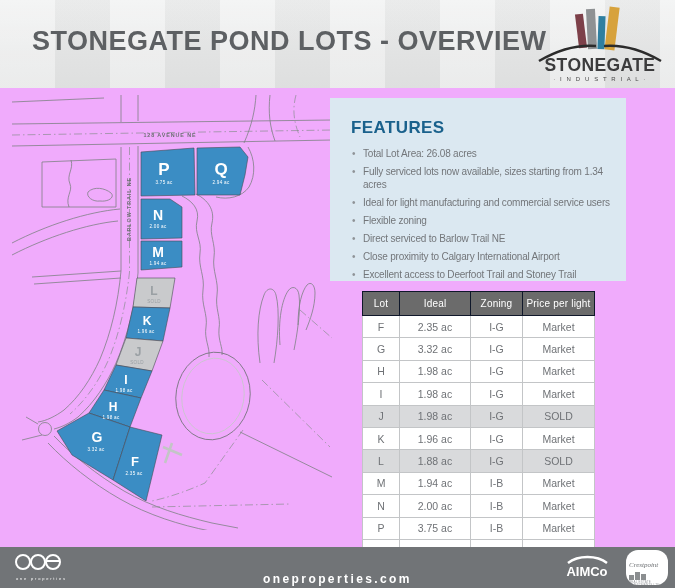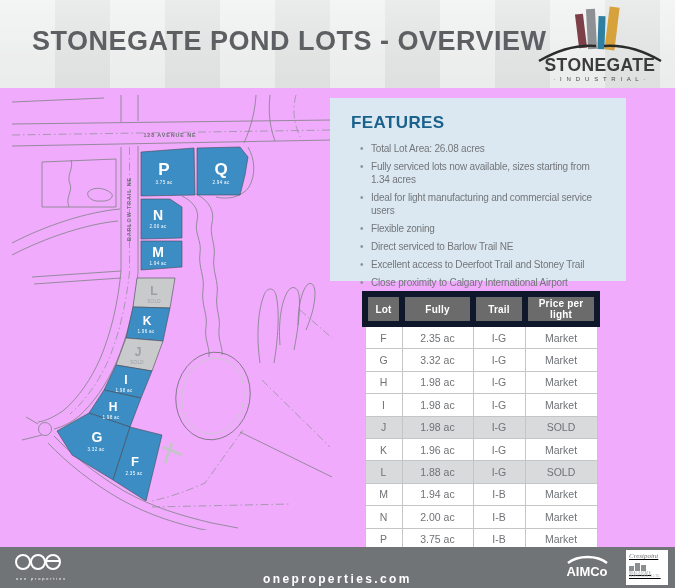--- a/index.html
+++ b/index.html
@@ -24,44 +24,44 @@
   .lot{stroke:#464c52;stroke-width:.6;}
   .lot.avail{fill:#3b8dc4;}
   .lot.sold{fill:#c9cacc;}
   .lot-letter{fill:#ffffff;font-weight:bold;text-anchor:middle;font-family:"Liberation Sans",sans-serif;}
   .lot-sub{fill:#ffffff;font-size:4.6px;text-anchor:middle;letter-spacing:.3px;}
   .sold-txt{fill:#9aa0a4 !important;}
   .street-label{fill:#6b6f72;font-size:5.4px;font-weight:bold;letter-spacing:.9px;text-anchor:middle;}
 
   
   .features{position:absolute;left:330px;top:98px;width:296px;height:183px;
-    background:#dbe8f1;box-sizing:border-box;padding:15px 8px 0 21px;}
+    background:#dbe8f1;box-sizing:border-box;padding:20px 8px 0 21px;}
   .features h2{margin:0 0 9px 0;font-size:17px;letter-spacing:.4px;color:#1a618c;}
-  .features ul{margin:8px;padding:0;list-style:none;}
+  .features ul{margin:0;padding:0;list-style:none;}
   .features li{position:relative;font-size:10px;letter-spacing:-.2px;line-height:1.3;
     color:#73767a;margin-bottom:5px;padding-left:12px;}
   .features li::before{content:"•";position:absolute;left:1px;top:0;color:#8f9397;}
 
   
   .lots-table{position:absolute;left:362px;top:291px;border-collapse:collapse;}
-  .lots-table th{background:#6b6b6b;color:#ffffff;font-size:10px;font-weight:bold;
-    height:21px;border:6px solid #0f172a;letter-spacing:.2px;}
+  .lots-table th{background:#6b6b6b;color:#ffffff;font-size:10px;font-weight:normal;
+    height:21px;border:1px solid #0f172a;letter-spacing:.2px;}
   .lots-table td{background:#ffffff;color:#6f7276;font-size:10.5px;text-align:center;
     height:19.4px;border:1px solid #c3c5c7;}
   .lots-table tr.sold td{background:#d9dadc;}
   .c-lot{width:37px;} .c-size{width:71px;} .c-zone{width:52px;} .c-price{width:72px;}
 
   
   .footer{position:absolute;left:0;bottom:0;width:675px;height:41px;background:#717477;}
   .footer-url{position:absolute;left:0;right:0;top:25px;text-align:center;color:#ffffff;
     font-size:12px;font-weight:bold;letter-spacing:2.4px;}
   .one-logo{position:absolute;left:14px;top:5px;width:60px;height:32px;}
   .aimco{position:absolute;right:62px;top:7px;width:52px;height:28px;}
   .crestpoint{position:absolute;right:7px;top:3px;width:42px;height:35px;background:#ffffff;
-    border-radius:0;box-sizing:border-box;padding:3px 2px 0 3px;overflow:hidden;text-decoration:underline;}
+    border-radius:12px;box-sizing:border-box;padding:12px 2px 0 3px;overflow:hidden;}
   .cp-name{font-family:"Liberation Serif",serif;font-style:italic;font-size:7px;color:#6d7073;line-height:1;}
   .cp-bldg{margin-top:3px;height:8px;display:flex;align-items:flex-end;gap:1px;}
   .cp-bldg i{display:block;background:#8b8e90;}
   .cp-sub{font-size:3px;color:#9a9da0;line-height:1.1;margin-top:1px;letter-spacing:.2px;}
 </style>
 </head>
 <body>
 
 <div class="page">
 
@@ -172,37 +172,37 @@
   </div>
 
   <div class="features">
     <h2>FEATURES</h2>
     <ul>
       <li>Total Lot Area: 26.08 acres</li>
       <li>Fully serviced lots now available, sizes starting from 1.34 acres</li>
       <li>Ideal for light manufacturing and commercial service users</li>
       <li>Flexible zoning</li>
       <li>Direct serviced to Barlow Trail NE</li>
+      <li>Close proximity to Calgary International Airport</li>
       <li>Excellent access to Deerfoot Trail and Stoney Trail</li>
-      <li>Close proximity to Calgary International Airport</li>
     </ul>
   </div>
 
   <table class="lots-table">
     <colgroup>
         <col class="c-lot">
         <col class="c-size">
         <col class="c-zone">
         <col class="c-price">
       </colgroup>
     <thead>
       <tr>
         <th>Lot</th>
-        <th>Fully</th>
-        <th>Trail</th>
+        <th>Ideal</th>
+        <th>Zoning</th>
         <th>Price per light</th>
       </tr>
     </thead>
     <tbody>
       <tr>
         <td>F</td>
           <td>2.35 ac</td>
           <td>I-G</td>
           <td>Market</td>
       </tr>

